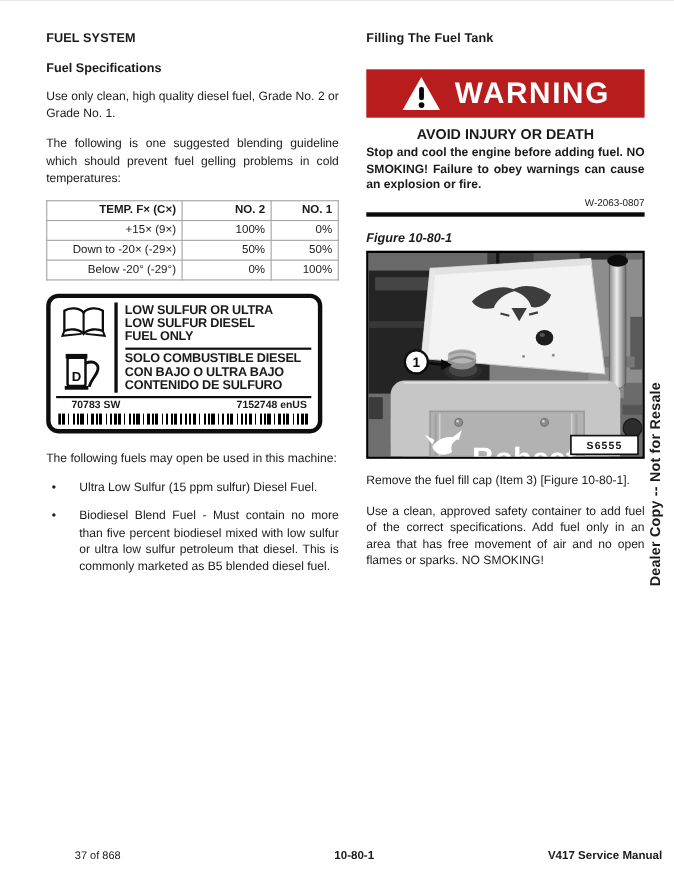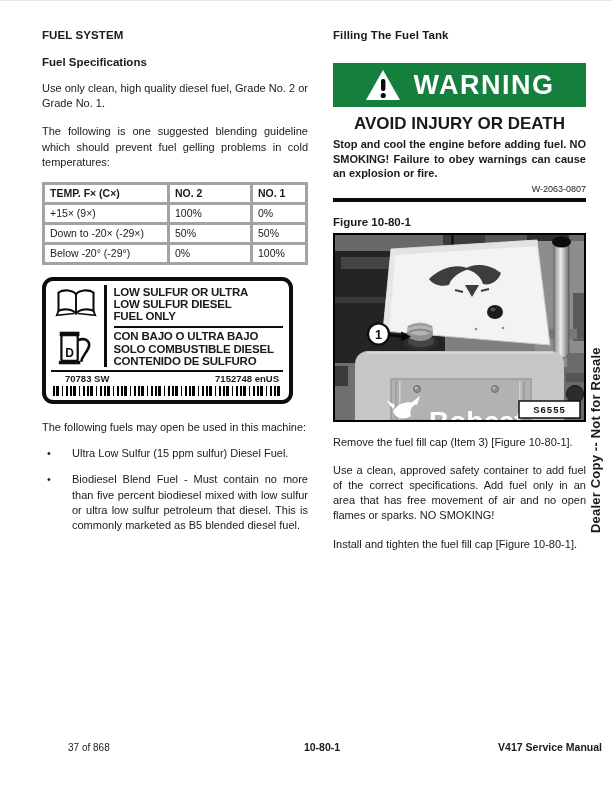--- a/index.html
+++ b/index.html
@@ -11,61 +11,61 @@
   .col{position:absolute;top:28px;}
   .col-left{left:42px;width:266px;}
   .col-right{left:333px;width:253px;}
   .h-section{font-size:11.5px;font-weight:bold;margin:0;letter-spacing:.1px;}
   .h-sub{font-size:11.5px;font-weight:bold;margin:15px 0 0;}
   .para{font-size:11px;line-height:1.38;text-align:justify;margin:13px 0 0;}
   .b{font-weight:normal;}
 
   
   table.blend{border-collapse:collapse;margin-top:12px;width:100%;border:1.5px solid #000;}
-  .blend th,.blend td{border:3px solid #a3a3a3;font-size:10.5px;padding:2.5px 5px;text-align:left;vertical-align:middle;}
+  .blend th,.blend td{border:1px solid #a3a3a3;font-size:10.5px;padding:2.5px 5px;text-align:right;vertical-align:middle;}
   .blend th{font-weight:bold;}
   .blend .c1{width:112px;} .blend .c2{width:70px;}
 
   
   .fuel-label{margin-top:12px;border:4px solid #0d0d0d;border-radius:11px;padding:4px 6px 4px 5px;width:232px;background:#fff;}
   .fl-top{display:flex;align-items:stretch;}
   .fl-icons{width:50px;flex:none;display:flex;flex-direction:column;align-items:center;justify-content:space-between;padding:3px 0 1px;}
   .fl-v{width:2.5px;background:#0d0d0d;flex:none;margin:0 7px 0 3px;}
   .fl-text{flex:1;font-weight:bold;font-size:11.5px;line-height:1.07;letter-spacing:-0.2px;padding-top:1px;}
   .fl-hr{height:2.5px;background:#0d0d0d;margin:3px 0 2px;}
   .fl-band{border-top:2.5px solid #0d0d0d;margin-top:3px;display:flex;justify-content:space-between;font-weight:bold;font-size:9.5px;padding:1px 4px 1px 14px;}
   .fl-barcode{height:10px;margin:1px 2px 0;background:repeating-linear-gradient(90deg,#000 0 2px,#fff 2px 3px,#000 3px 6px,#fff 6px 9px,#000 9px 10px,#fff 10px 13px,#000 13px 15px,#fff 15px 17px);}
 
   
   .bullet-row{display:flex;margin-top:11px;font-size:11px;line-height:1.38;}
   .bullet-dot{width:25px;flex:none;padding-left:5px;}
   .bullet-text{flex:1;text-align:justify;}
 
   
   .warning-box{margin-top:22px;}
-  .warning-banner{background:#15803d;height:44px;display:flex;align-items:center;justify-content:center;gap:13px;}
+  .warning-banner{background:#b91c1c;height:44px;display:flex;align-items:center;justify-content:center;gap:13px;}
   .warning-word{color:#fff;font-size:27px;font-weight:bold;letter-spacing:1.5px;}
-  .warning-heading{text-align:center;font-weight:bold;font-size:17px;margin-top:7px;}
+  .warning-heading{text-align:center;font-weight:bold;font-size:13px;margin-top:7px;}
   .warning-body{font-weight:bold;font-size:11px;line-height:1.32;text-align:justify;margin-top:3px;}
   .warning-code{text-align:right;font-size:9px;margin-top:3px;}
   .warning-rule{height:4px;background:#0a0a0a;margin-top:4px;}
 
-  .figure-caption{font-weight:bold;font-size:11.5px;margin-top:14px;}
+  .figure-caption{font-weight:bold;font-size:11.5px;margin-top:14px;font-style:italic;}
   .photo-frame{margin-top:5px;border:2px solid #000;width:249px;height:185px;background:#7f7f7f;}
   .photo-frame svg{display:block;font-family:"Liberation Sans",sans-serif;}
 
   
   .dealer-copy{
     position:absolute;top:284px;left:588px;height:248px;
     writing-mode:vertical-rl;transform:rotate(180deg);
     font-size:13px;font-weight:bold;letter-spacing:.2px;white-space:nowrap;color:#1a1a1a;
   }
 
   
-  .footer{position:absolute;left:42px;right:27px;top:740px;display:flex;align-items:baseline;font-size:10px;}
+  .footer{position:absolute;left:42px;right:27px;top:771px;display:flex;align-items:baseline;font-size:10px;}
   .footer-left{width:170px;padding-left:26px;box-sizing:border-box;}
   .footer-center{flex:1;text-align:center;font-weight:bold;font-size:10.5px;}
   .footer-right{width:170px;text-align:right;font-weight:bold;font-size:10.5px;}
 </style>
 </head>
 <body>
 
 <div class="page">
 
   <div class="col col-left">
@@ -115,22 +115,22 @@
             <text x="14.5" y="31" text-anchor="middle" font-size="14" font-weight="bold" fill="#0d0d0d">D</text>
             <path d="M24,12 C34,8 40,14 36,22 C33,28 29,31 28,37" fill="none" stroke="#0d0d0d" stroke-width="3"></path>
           </svg>
         </div>
         <div class="fl-v"></div>
         <div class="fl-text">
           <div>LOW SULFUR OR ULTRA</div>
           <div>LOW SULFUR DIESEL</div>
           <div>FUEL ONLY</div>
           <div class="fl-hr"></div>
+          <div>SOLO COMBUSTIBLE DIESEL</div>
           <div>CON BAJO O ULTRA BAJO</div>
-          <div>SOLO COMBUSTIBLE DIESEL</div>
           <div>CONTENIDO DE SULFURO</div>
         </div>
       </div>
       <div class="fl-band">
         <span>70783 SW</span>
         <span>7152748 enUS</span>
       </div>
       <div class="fl-barcode"></div>
     </div>
 
@@ -257,21 +257,20 @@
           <rect x="184" y="166" width="61" height="17" fill="#ffffff" stroke="#111111" stroke-width="1.5"></rect>
           <text x="214.5" y="178" text-anchor="middle" font-size="9.5" font-weight="bold" letter-spacing="1" fill="#111111">S6555</text>
         </g>
       </svg>
     </div>
 
     <div class="para"><span>Remove the fuel fill cap (Item 3) </span><span class="b">[Figure 10-80-1]</span><span>.</span></div>
 
     <div class="para"><span>Use a clean, approved safety container to add fuel of the correct specifications. Add fuel only in an area that has free movement of air and no open flames or sparks. </span><span class="b">NO SMOKING!</span></div>
 
-    <div class="para" style="margin-top:14px;"><span>Install and tighten the fuel fill cap </span><span class="b">[Figure 10-80-1]</span><span>.</span></div>
   </div>
 
   <div class="dealer-copy">Dealer Copy -- Not for Resale</div>
 
   <div class="footer">
     <span class="footer-left">37 of 868</span>
     <span class="footer-center">10-80-1</span>
     <span class="footer-right">V417 Service Manual</span>
   </div>
 

